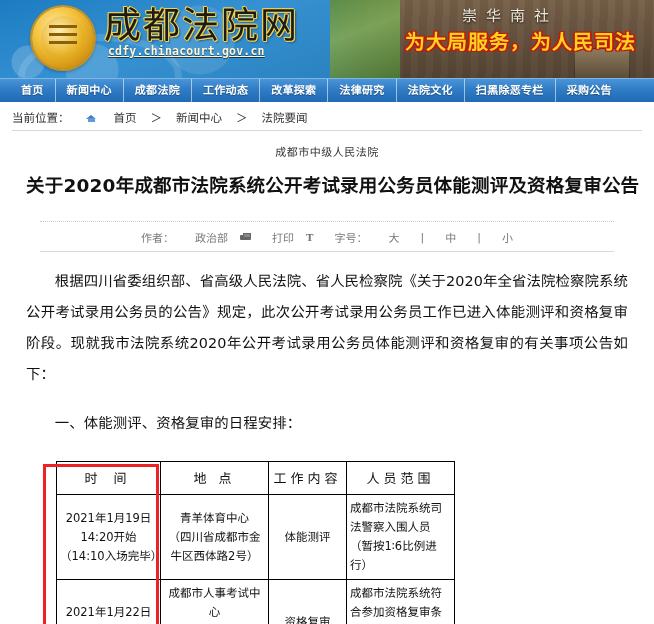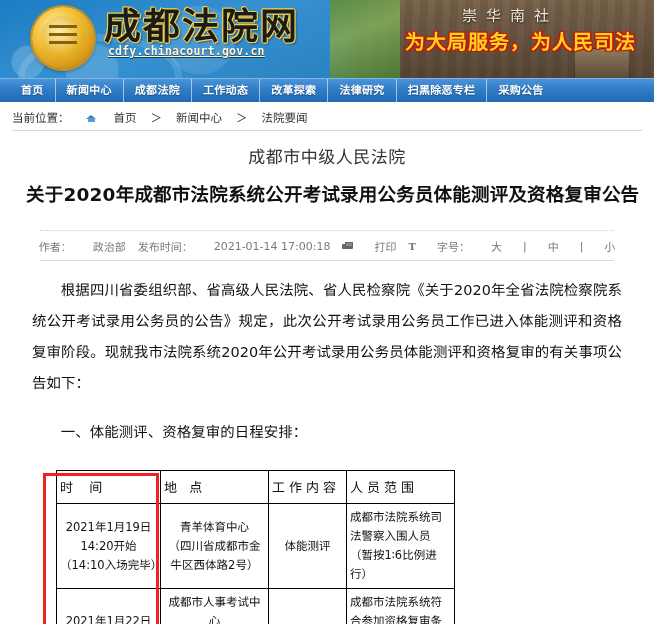--- a/index.html
+++ b/index.html
@@ -67,21 +67,21 @@
     background: radial-gradient(circle at 40% 35%, #fff0b8, #e8b328 60%, #c8910f 100%);
   }
   .logo-coin::after{
     content:""; position:absolute; left:17px; top:18px; width:28px; height:3px;
     background:#8a6008;
     box-shadow: 0 8px 0 0 #8a6008, 0 16px 0 0 #8a6008, 0 4px 0 -3px rgba(138,96,8,.7);
   }
   .site-title {
     position:absolute; left:104px; top:4px;
     font-family: "DejaVu Serif", "Liberation Serif", serif;
-    font-weight: 700; font-size: 37px; line-height: 44px;
+    font-weight: 400; font-size: 37px; line-height: 44px;
     color:#1b1b1b; letter-spacing: 2px; white-space: nowrap;
     text-shadow: 1px 0 0 #f3d24a, -1px 0 0 #f3d24a, 0 1px 0 #f3d24a, 0 -1px 0 #f3d24a,
                  1px 1px 0 #f3d24a, -1px -1px 0 #f3d24a, 2px 2px 2px rgba(0,0,0,.35);
   }
   .site-url {
     position:absolute; left:108px; top:44px;
     font-family: "DejaVu Sans Mono", "Liberation Mono", monospace;
     font-size: 11.5px; font-weight:700; letter-spacing: .2px;
     color:#fdf6d8; white-space: nowrap;
     text-shadow: 0 1px 1px rgba(0,0,0,.6);
@@ -128,21 +128,21 @@
   }
   .crumb .home-icon::after{
     content:""; position:absolute; left:2px; top:6px; width:7px; height:4px; background:#5e9bd4;
   }
   .crumb a { color:#333; text-decoration:none; }
   .crumb-rule { width: 630px; margin: 5px 0 0 12px; border-top: 1px solid #d8d8d8; }
 
   
   .article { width: 654px; padding: 0 26px; }
   .dept {
-    text-align:center; font-size: 17px; color:#333;
+    text-align:center; font-size: 11px; color:#333;
     margin-top: 12px; letter-spacing: .5px;
   }
   .headline {
     text-align:right;
     font-family: "DejaVu Sans", "Liberation Sans", sans-serif;
     font-weight: 700; font-size: 18.5px; color:#111;
     margin-top: 12px; letter-spacing: .2px; white-space: nowrap;
   }
   .meta-sep-top { border-top: 1px dotted #cccccc; margin: 24px 14px 0 14px; }
   .meta {
@@ -167,36 +167,36 @@
   }
   .meta-link { cursor:pointer; }
   .meta-sep-bot { border-top: 1px solid #d9d9d9; margin: 0 14px; }
 
   .body-text {
     font-family: "DejaVu Sans", "Liberation Sans", sans-serif;
     font-size: 14.4px; color:#111; line-height: 31px;
     margin-top: 14px; text-align: justify;
     letter-spacing: .1px;
   }
-  .body-text p { margin: 6px; text-indent: 2em; }
+  .body-text p { margin: 0; text-indent: 2em; }
   .body-text p.sec { margin-top: 18px; }
 
   
   .table-zone { position: relative; margin-top: 22px; padding-left: 30px; }
   table.sched {
     border-collapse: collapse; width: 398px; table-layout: fixed;
     background:#fff;
   }
   table.sched td, table.sched th {
     border: 1px solid #000; vertical-align: middle;
     font-size: 11.5px; color:#111; font-weight: 400;
     padding: 4px 3px; line-height: 19px;
   }
   table.sched th {
-    text-align:left; font-size: 13px; height: 33px; letter-spacing: 4px; font-weight:400;
+    text-align:center; font-size: 13px; height: 33px; letter-spacing: 4px; font-weight:400;
   }
   table.sched th.h-time { letter-spacing: 6px; }
   td.c-time, td.c-place, td.c-work { text-align:center;margin-top:23px; }
   td.c-scope { text-align:left; padding-left: 5px; margin-left: 27px; }
   td.c-place { line-height: 22px; }
   td.c-time { line-height: 22px; }
   td.c-scope { line-height: 22px; }
   .col-time  { width: 104px; }
   .col-place { width: 108px; }
   .col-work  { width: 78px; }
@@ -220,20 +220,21 @@
   <div class="slogan">为大局服务，为人民司法</div>
 </div>
 
 <div class="nav">
   <div class="nav-item">首页</div>
   <div class="nav-item">新闻中心</div>
   <div class="nav-item">成都法院</div>
   <div class="nav-item">工作动态</div>
   <div class="nav-item">改革探索</div>
   <div class="nav-item">法律研究</div>
+  <div class="nav-item">法院文化</div>
   <div class="nav-item">扫黑除恶专栏</div>
   <div class="nav-item">采购公告</div>
 
 </div>
 
 <div class="crumb-wrap">
   <div class="crumb">
     <span>当前位置：</span>
     <span class="home-icon"></span>
     <a href="#">首页</a>
@@ -250,24 +251,20 @@
   <div class="dept">成都市中级人民法院</div>
 
   <div class="headline">关于2020年成都市法院系统公开考试录用公务员体能测评及资格复审公告</div>
 
   <div class="meta-sep-top"></div>
 
   <div class="meta">
     <span class="grp">
       <span>作者：</span>
         <span>政治部</span>
-    </span>
-    <span class="grp">
-      <span>发布时间：</span>
-        <span>2021-01-14 17:00:18</span>
     </span>
     <span class="grp meta-link">
       <span class="printer-icon"></span>
       <span>打印</span>
     </span>
     <span class="grp">
       <span class="font-icon">T</span>
       <span>字号：</span>
       <span class="meta-link">大</span>
       <span>|</span>

